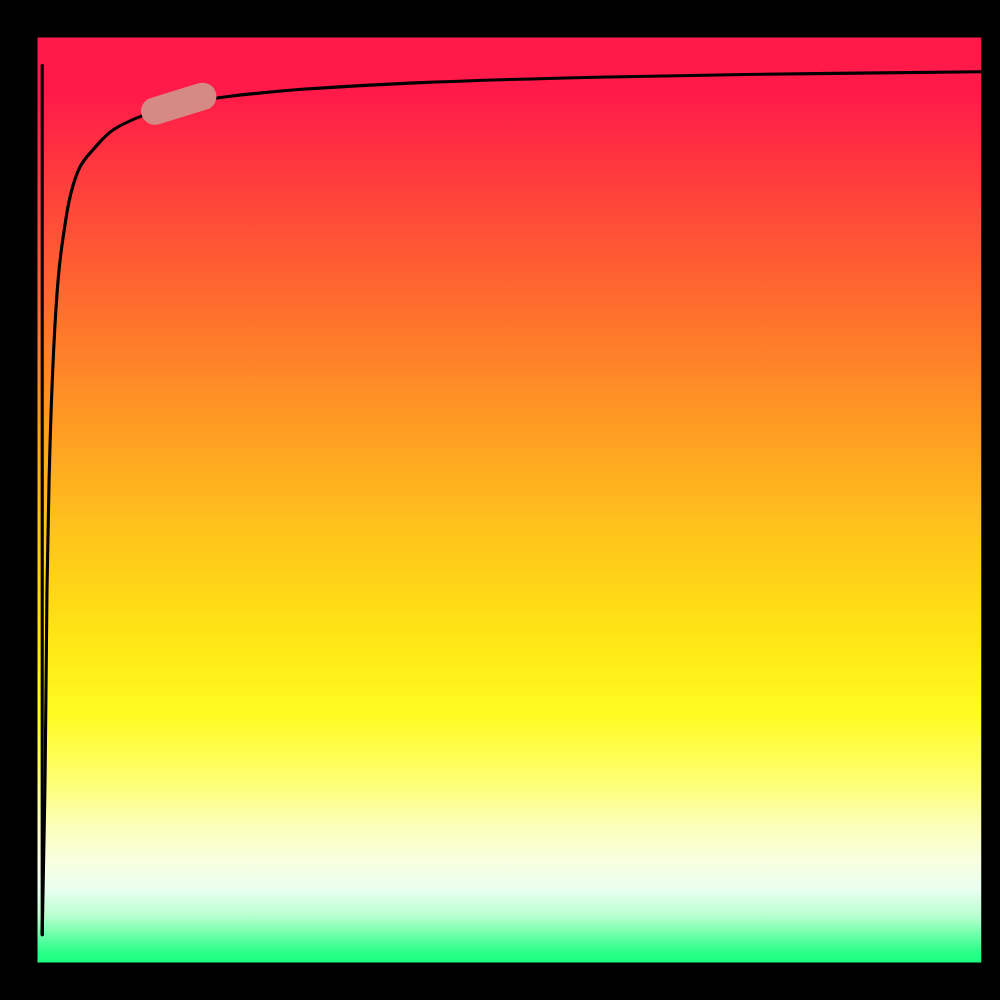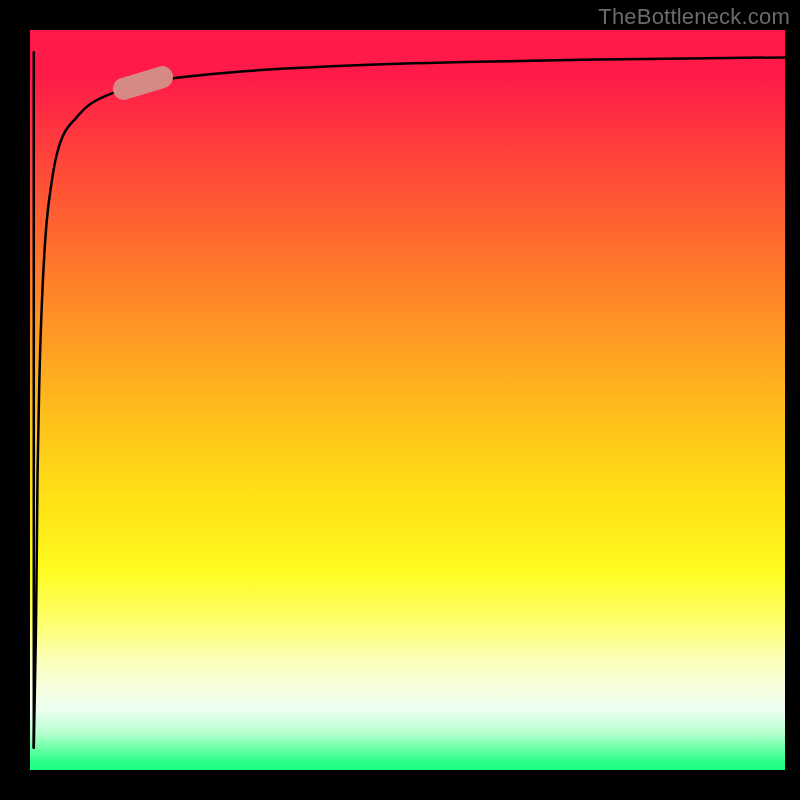--- a/index.html
+++ b/index.html
@@ -69,15 +69,14 @@
 
     <svg class="curve" viewBox="0 0 755 740" preserveAspectRatio="none">
       <path d="M3.77 22.20 L3.77 717.80" id="drop-path" fill="none" stroke="#000" stroke-width="2.5" stroke-linecap="round"></path>
       <path d="M 3.77 717.80 C 4.18 695.16, 5.36 641.28, 6.04 592.00 C 6.72 542.72, 6.87 490.62, 7.55 444.00 C 8.23 397.38, 8.86 367.63, 9.82 333.00 C 10.77 298.37, 11.61 276.91, 12.84 251.60 C 14.06 226.29, 15.12 209.72, 16.61 192.40 C 18.10 175.08, 19.37 167.39, 21.14 155.40 C 22.91 143.41, 24.11 135.12, 26.43 125.80 C 28.74 116.48, 30.58 110.26, 33.98 103.60 C 37.37 96.94, 40.54 94.13, 45.30 88.80 C 50.06 83.47, 53.60 78.66, 60.40 74.00 C 67.19 69.34, 73.54 66.63, 83.05 62.90 C 92.56 59.17, 101.02 56.08, 113.25 53.28 C 125.48 50.48, 133.33 49.49, 151.00 47.36 C 168.67 45.23, 184.22 43.44, 211.40 41.44 C 238.58 39.44, 265.31 37.86, 302.00 36.26 C 338.69 34.66, 367.69 33.76, 415.25 32.56 C 462.82 31.36, 505.10 30.53, 566.25 29.60 C 627.40 28.67, 721.02 27.78, 755.00 27.38" id="curve-path" fill="none" stroke="#000" stroke-width="2.5" stroke-linecap="round" stroke-linejoin="round"></path>
     </svg>
 
     <div class="pill" id="pill" style="left: 82.25px; top: 42.28px; transform: rotate(-17deg);"></div>
 
   </div>
 
-  <div class="attribution">TheBottleneck.com</div>
 
 </div>
 
 </body></html>

